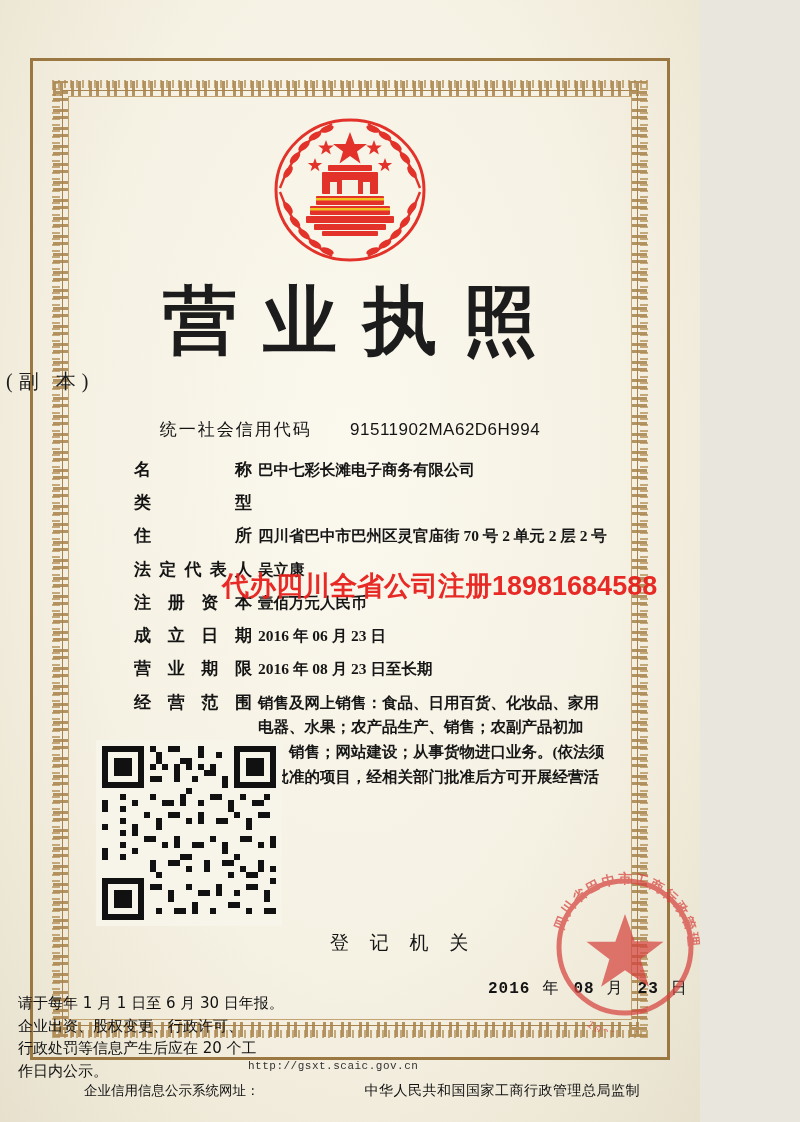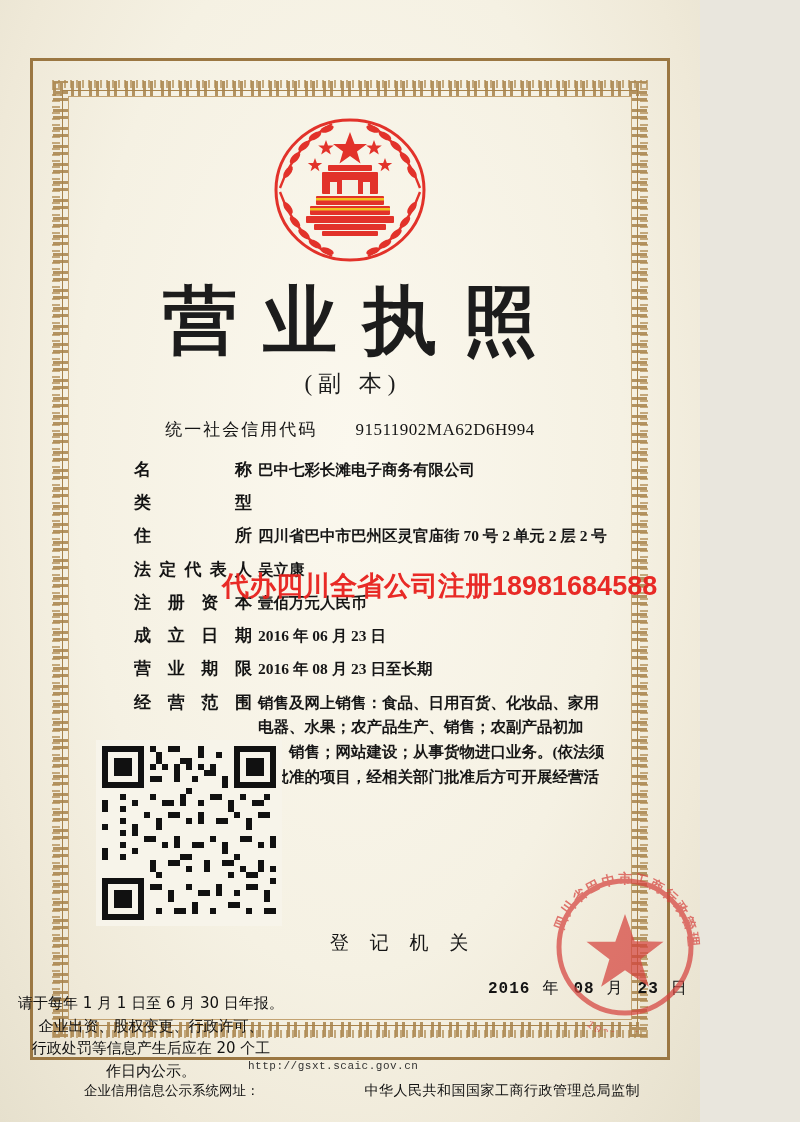--- a/index.html
+++ b/index.html
@@ -90,37 +90,36 @@
     font-weight: bold;
     font-size: 74px;
     letter-spacing: 26px;
     text-indent: 26px;
     color: #1c1c1c;
   }
   .subtitle {
     position: absolute;
     top: 368px;
     left: 0; right: 0;
-    text-align: center;
-    font-size: 23px;
+    font-size: 20px;
     letter-spacing: 6px;
     text-indent: 6px;
     color: #1c1c1c;
   }
   .credit-code {
     position: absolute;
     top: 418px;
     left: 0; right: 0;
     text-align: center;
     font-size: 17px;
     letter-spacing: 2px;
     color: #141414;
   }
   .credit-code .num {
-    font-family: Liberation Serif, serif;
+    font-family: Liberation Sans, sans-serif;
     letter-spacing: 0.5px;
     margin-left: 32px;
   }
 
   
   .fields {
     position: absolute;
     top: 458px;
     left: 134px;
     right: 86px;
@@ -215,21 +214,21 @@
   .notice {
     position: absolute;
     left: 18px;
     top: 992px;
     font-size: 15px;
     line-height: 1.5;
     color: #111;
     font-family: "DejaVu Sans", sans-serif;
     letter-spacing: 0px;
   }
-  .notice div { white-space: nowrap; text-align: center; }
+  .notice div { white-space: nowrap; }
 
   .site-line {
     position: absolute;
     left: 68px;
     top: 1082px;
     font-size: 13.5px;
     color: #111;
     font-family: "DejaVu Sans", sans-serif;
     margin-left: 16px;
   }

